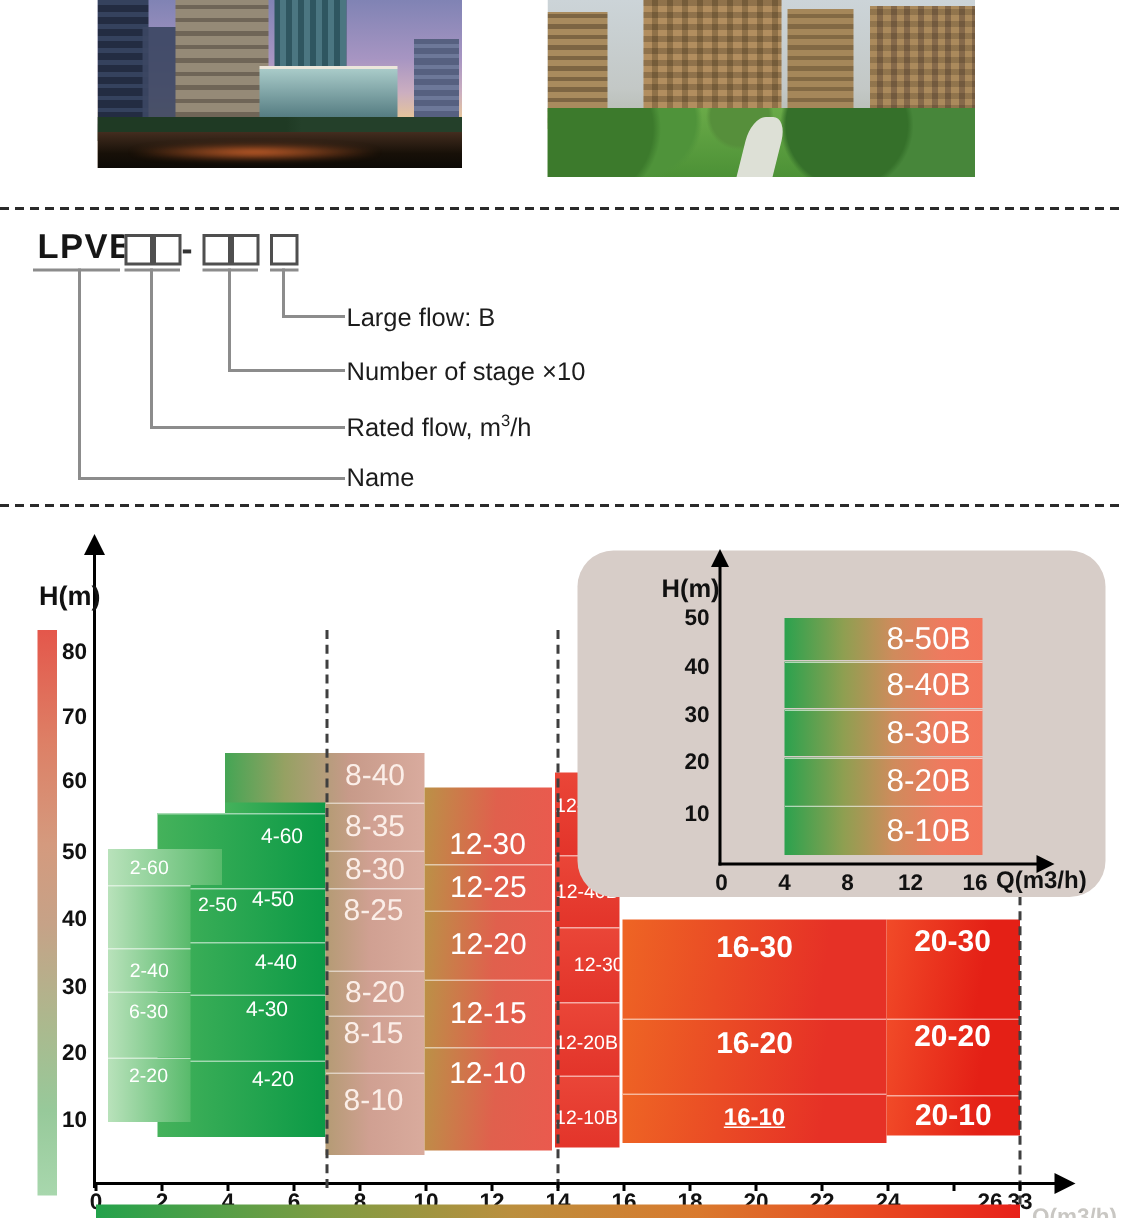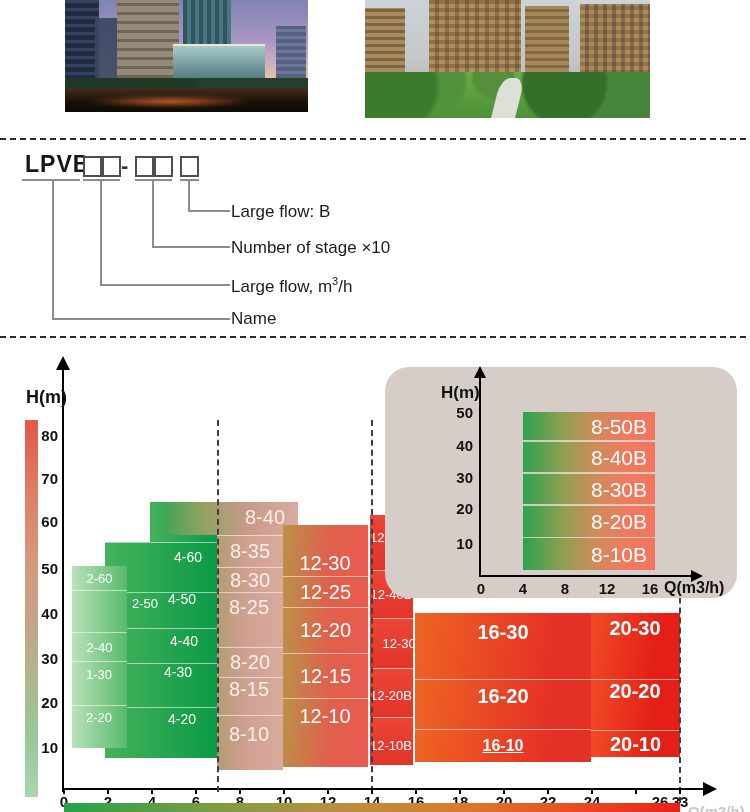--- a/index.html
+++ b/index.html
@@ -129,21 +129,21 @@
   <div class="lline" style="left:100px;top:179px;width:2px;height:106px"></div>
   <div class="lline" style="left:152px;top:179px;width:2px;height:68px"></div>
   <div class="lline" style="left:188px;top:179px;width:2px;height:32px"></div>
   <div class="lline" style="left:188px;top:210px;width:42px;height:2px"></div>
   <div class="lline" style="left:152px;top:246px;width:78px;height:2px"></div>
   <div class="lline" style="left:100px;top:284px;width:130px;height:2px"></div>
   <div class="lline" style="left:52px;top:318px;width:178px;height:2px"></div>
 
   <div class="nlabel" style="top:202px">Large flow: B</div>
   <div class="nlabel" style="top:238px">Number of stage ×10</div>
-  <div class="nlabel" style="top:275px"><span>Large flow, m</span><sup>3</sup><span>/h</span></div>
+  <div class="nlabel" style="top:275px"><span>Rated flow, m</span><sup>3</sup><span>/h</span></div>
   <div class="nlabel" style="top:309px">Name</div>
 
   <div id="colorbar-v"></div>
   <div id="yaxis"></div>
   <div id="yarrow"></div>
   <div id="xaxis"></div>
   <div id="xarrow"></div>
   <div id="h-label">H(m)</div>
   <div id="main-blocks">
       <div class="block" style="left: 150px; top: 502px; width: 67px; height: 40px; background: linear-gradient(90deg, rgb(69, 178, 91), rgb(11, 154, 70));"></div>
@@ -155,21 +155,21 @@
       </div>
       <div class="block" style="left: 105px; top: 628px; width: 112px; height: 35px; background: linear-gradient(90deg, rgb(69, 178, 91), rgb(11, 154, 70)); box-shadow: rgba(255, 255, 255, 0.55) 0px 1px 0px inset;">
         <div class="bl" style="left: 79px; top: 13px; font-size: 14px; color: rgb(255, 255, 255); font-weight: 400;">4-40</div>
       </div>
       <div class="block" style="left: 105px; top: 663px; width: 112px; height: 44px; background: linear-gradient(90deg, rgb(69, 178, 91), rgb(11, 154, 70)); box-shadow: rgba(255, 255, 255, 0.55) 0px 1px 0px inset;">
         <div class="bl" style="left: 73px; top: 9px; font-size: 14px; color: rgb(255, 255, 255); font-weight: 400;">4-30</div>
       </div>
       <div class="block" style="left: 105px; top: 707px; width: 112px; height: 51px; background: linear-gradient(90deg, rgb(69, 178, 91), rgb(11, 154, 70)); box-shadow: rgba(255, 255, 255, 0.55) 0px 1px 0px inset;">
         <div class="bl" style="left: 77px; top: 12px; font-size: 14px; color: rgb(255, 255, 255); font-weight: 400;">4-20</div>
       </div>
-      <div class="block" style="left: 150px; top: 502px; width: 133px; height: 33px; background: linear-gradient(90deg, rgb(68, 165, 84), rgb(150, 161, 99) 30%, rgb(199, 154, 137) 62%, rgb(217, 171, 158)); margin-left: 15px;">
+      <div class="block" style="left: 150px; top: 502px; width: 133px; height: 33px; background: linear-gradient(90deg, rgb(68, 165, 84), rgb(150, 161, 99) 30%, rgb(199, 154, 137) 62%, rgb(217, 171, 158));">
         <div class="bl" style="left: 100px; top: 15px; font-size: 20px; color: rgb(251, 238, 232); font-weight: 400;">8-40</div>
       </div>
       <div class="block" style="left: 217px; top: 535px; width: 66px; height: 32px; background: linear-gradient(90deg, rgb(180, 155, 116), rgb(208, 160, 146) 45%, rgb(217, 171, 157)); box-shadow: rgba(255, 255, 255, 0.55) 0px 1px 0px inset;">
         <div class="bl" style="left: 33px; top: 16px; font-size: 20px; color: rgb(251, 238, 232); font-weight: 400;">8-35</div>
       </div>
       <div class="block" style="left: 217px; top: 567px; width: 66px; height: 25px; background: linear-gradient(90deg, rgb(180, 155, 116), rgb(208, 160, 146) 45%, rgb(217, 171, 157)); box-shadow: rgba(255, 255, 255, 0.55) 0px 1px 0px inset;">
         <div class="bl" style="left: 33px; top: 12.5px; font-size: 20px; color: rgb(251, 238, 232); font-weight: 400;">8-30</div>
       </div>
       <div class="block" style="left: 217px; top: 592px; width: 66px; height: 55px; background: linear-gradient(90deg, rgb(180, 155, 116), rgb(208, 160, 146) 45%, rgb(217, 171, 157)); box-shadow: rgba(255, 255, 255, 0.55) 0px 1px 0px inset;">
         <div class="bl" style="left: 32px; top: 15px; font-size: 20px; color: rgb(251, 238, 232); font-weight: 400;">8-25</div>
@@ -224,31 +224,31 @@
       </div>
       <div class="block" style="left: 591px; top: 613px; width: 89px; height: 66px; background: linear-gradient(100deg, rgb(241, 75, 40), rgb(228, 32, 22) 70%);">
         <div class="bl" style="left: 44px; top: 15px; font-size: 20px; color: rgb(255, 255, 255); font-weight: 700;">20-30</div>
       </div>
       <div class="block" style="left: 591px; top: 679px; width: 89px; height: 51px; background: linear-gradient(100deg, rgb(241, 75, 40), rgb(228, 32, 22) 70%); box-shadow: rgba(255, 255, 255, 0.55) 0px 1px 0px inset;">
         <div class="bl" style="left: 44px; top: 12px; font-size: 20px; color: rgb(255, 255, 255); font-weight: 700;">20-20</div>
       </div>
       <div class="block" style="left: 591px; top: 730px; width: 89px; height: 27px; background: linear-gradient(100deg, rgb(241, 75, 40), rgb(228, 32, 22) 70%); box-shadow: rgba(255, 255, 255, 0.55) 0px 1px 0px inset;">
         <div class="bl" style="left: 44.5px; top: 13.5px; font-size: 20px; color: rgb(255, 255, 255); font-weight: 700;">20-10</div>
       </div>
-      <div class="block" style="left: 72px; top: 566px; width: 55px; height: 24px; background: linear-gradient(90deg, rgb(185, 226, 187), rgb(88, 186, 107));">
+      <div class="block" style="left: 72px; top: 566px; width: 55px; height: 24px; background: linear-gradient(90deg, rgb(185, 226, 187), rgb(88, 186, 107)); padding-left: 21px;">
         <div class="bl" style="left: 27.5px; top: 12px; font-size: 13px; color: rgb(255, 255, 255); font-weight: 400;">2-60</div>
       </div>
       <div class="block" style="left: 72px; top: 590px; width: 55px; height: 42px; background: linear-gradient(90deg, rgb(185, 226, 187), rgb(88, 186, 107)); box-shadow: rgba(255, 255, 255, 0.55) 0px 1px 0px inset;">
         <div class="bl" style="left: 27px; top: 13px; font-size: 13px; color: rgb(255, 255, 255); font-weight: 400; margin-left: 46px;">2-50</div>
       </div>
       <div class="block" style="left: 72px; top: 632px; width: 55px; height: 29px; background: linear-gradient(90deg, rgb(185, 226, 187), rgb(88, 186, 107)); box-shadow: rgba(255, 255, 255, 0.55) 0px 1px 0px inset;">
         <div class="bl" style="left: 27.5px; top: 14.5px; font-size: 13px; color: rgb(255, 255, 255); font-weight: 400;">2-40</div>
       </div>
       <div class="block" style="left: 72px; top: 661px; width: 55px; height: 44px; background: linear-gradient(90deg, rgb(185, 226, 187), rgb(88, 186, 107)); box-shadow: rgba(255, 255, 255, 0.55) 0px 1px 0px inset;">
-        <div class="bl" style="left: 27px; top: 13px; font-size: 13px; color: rgb(255, 255, 255); font-weight: 400;">1-30</div>
+        <div class="bl" style="left: 27px; top: 13px; font-size: 13px; color: rgb(255, 255, 255); font-weight: 400;">6-30</div>
       </div>
       <div class="block" style="left: 72px; top: 705px; width: 55px; height: 43px; background: linear-gradient(90deg, rgb(185, 226, 187), rgb(88, 186, 107)); box-shadow: rgba(255, 255, 255, 0.55) 0px 1px 0px inset;">
         <div class="bl" style="left: 27px; top: 12px; font-size: 13px; color: rgb(255, 255, 255); font-weight: 400;">2-20</div>
       </div>
     </div>
   <div id="main-reflines">
       <div class="dash-v" style="left: 217px; top: 420px; height: 372px;"></div>
       <div class="dash-v" style="left: 371px; top: 420px; height: 372px;"></div>
       <div class="dash-v" style="left: 679px; top: 378px; height: 425px;"></div>
     </div>

